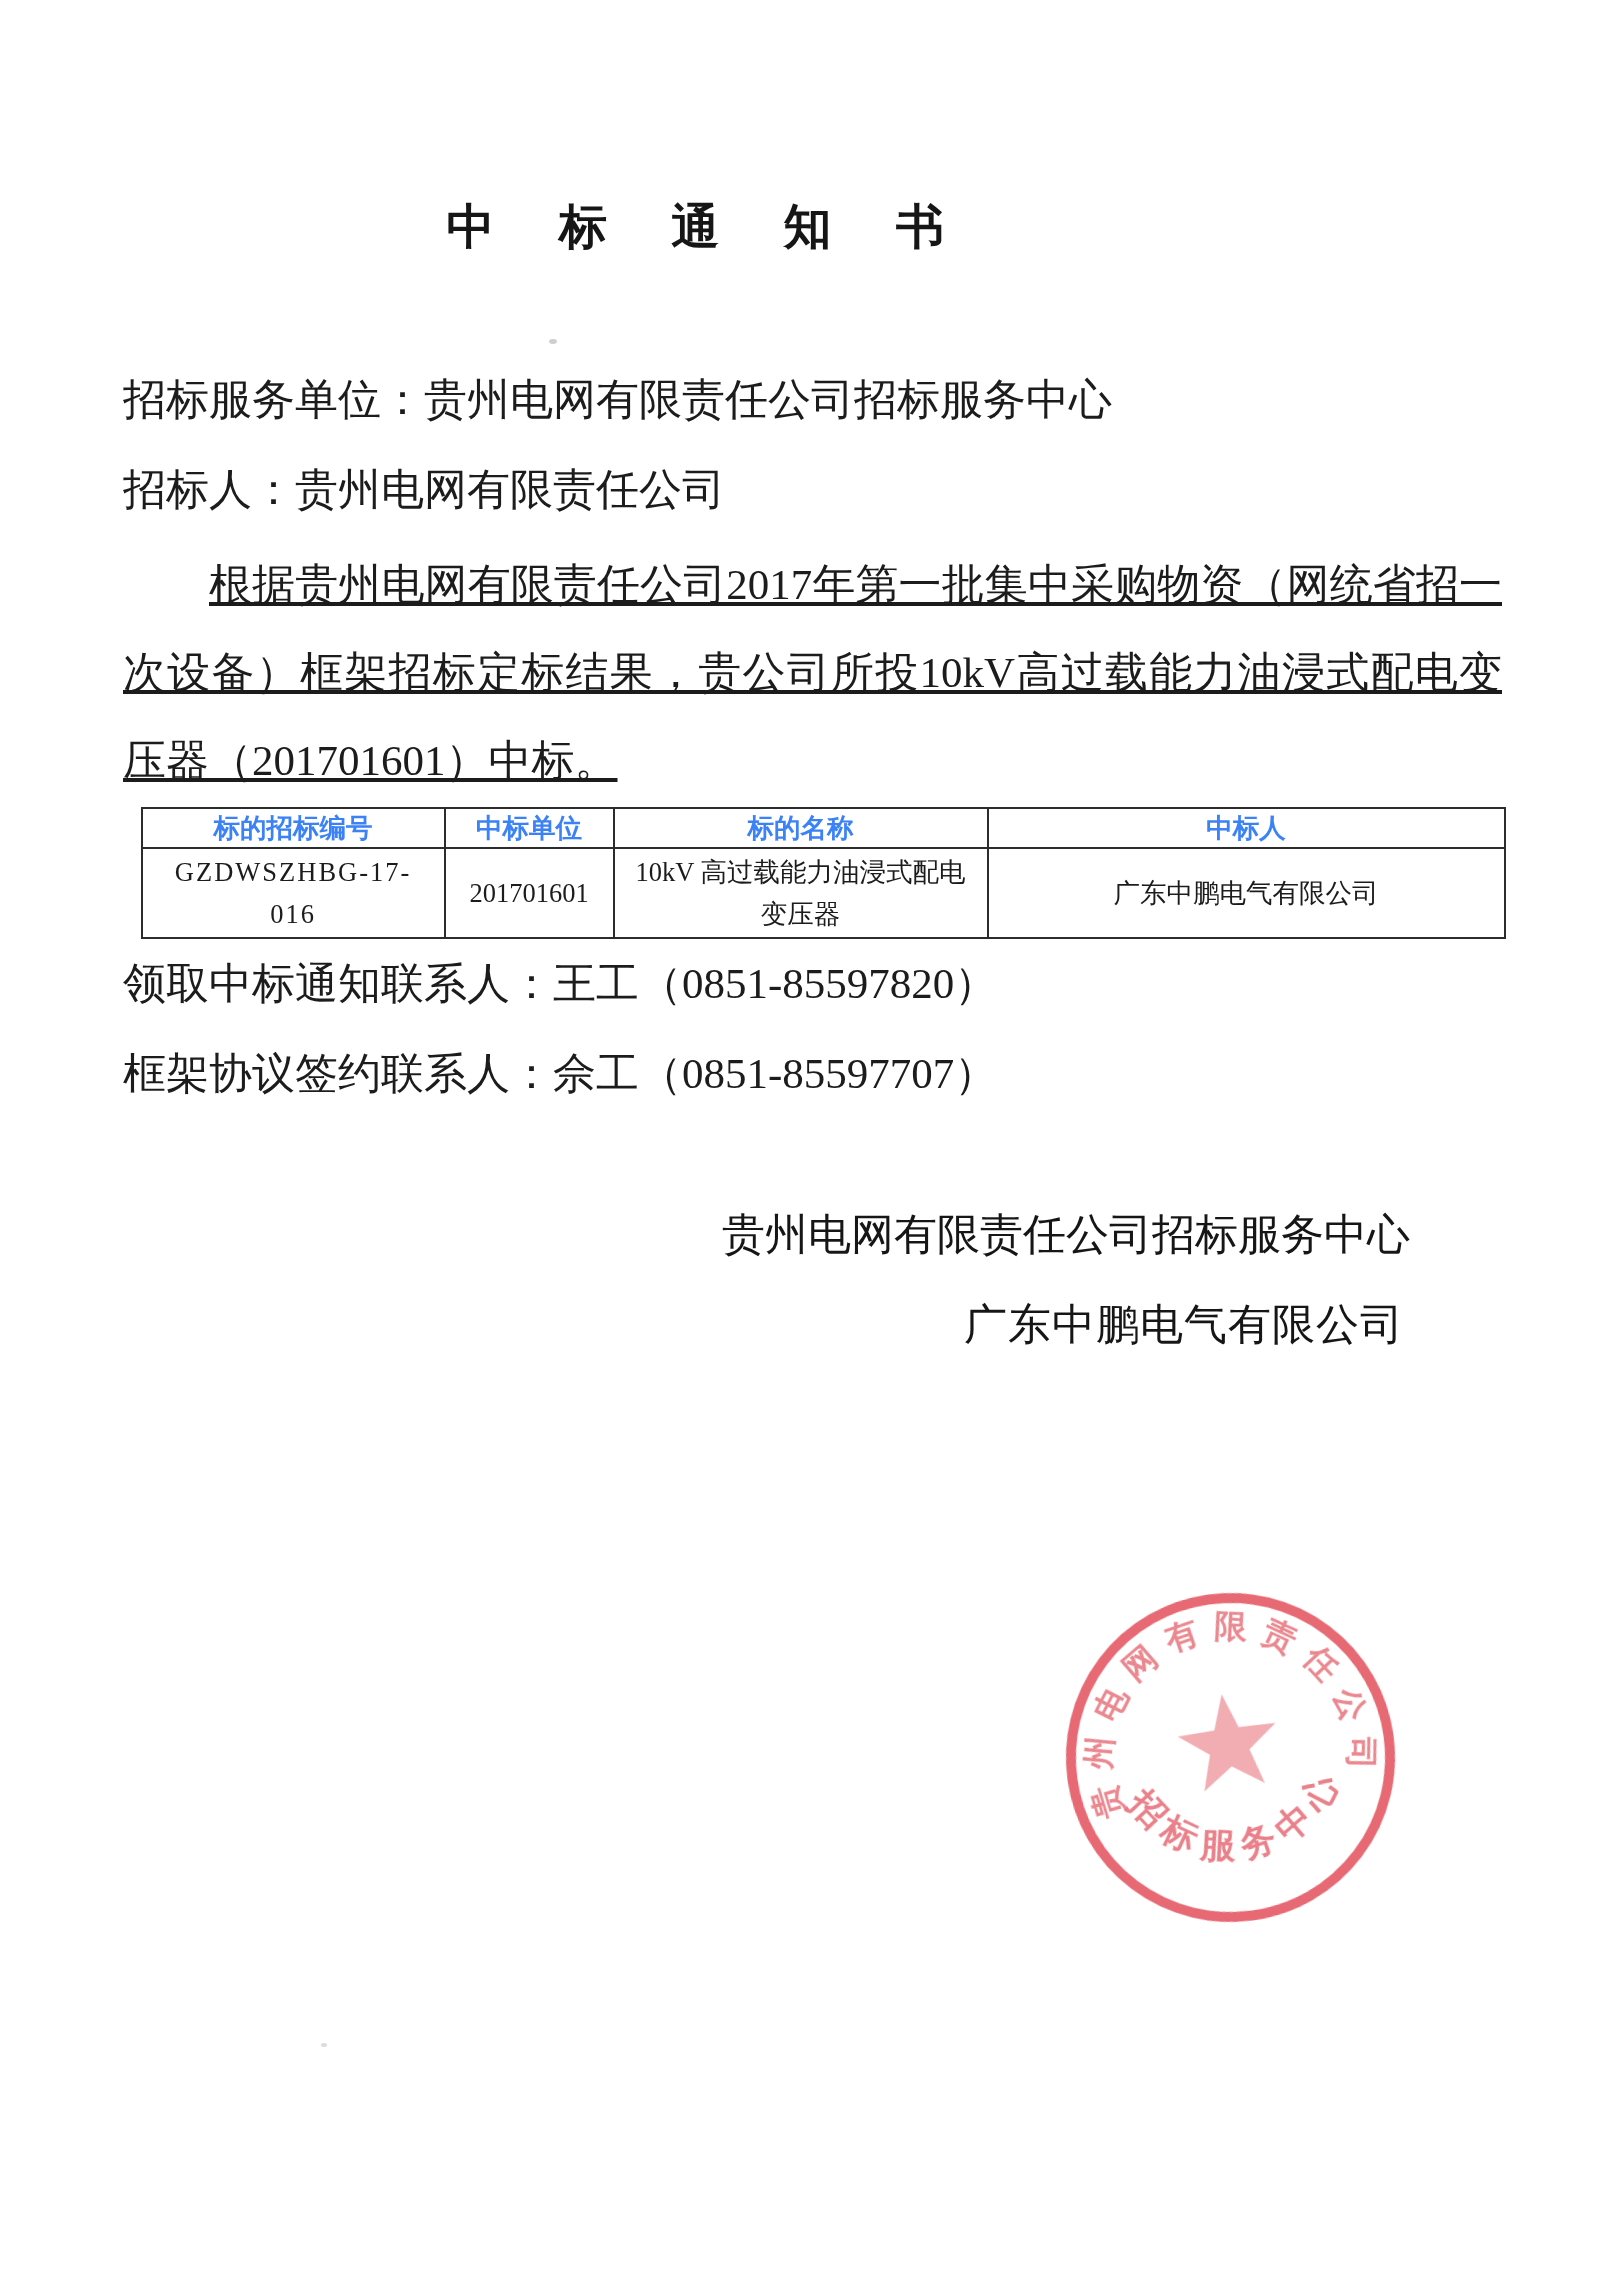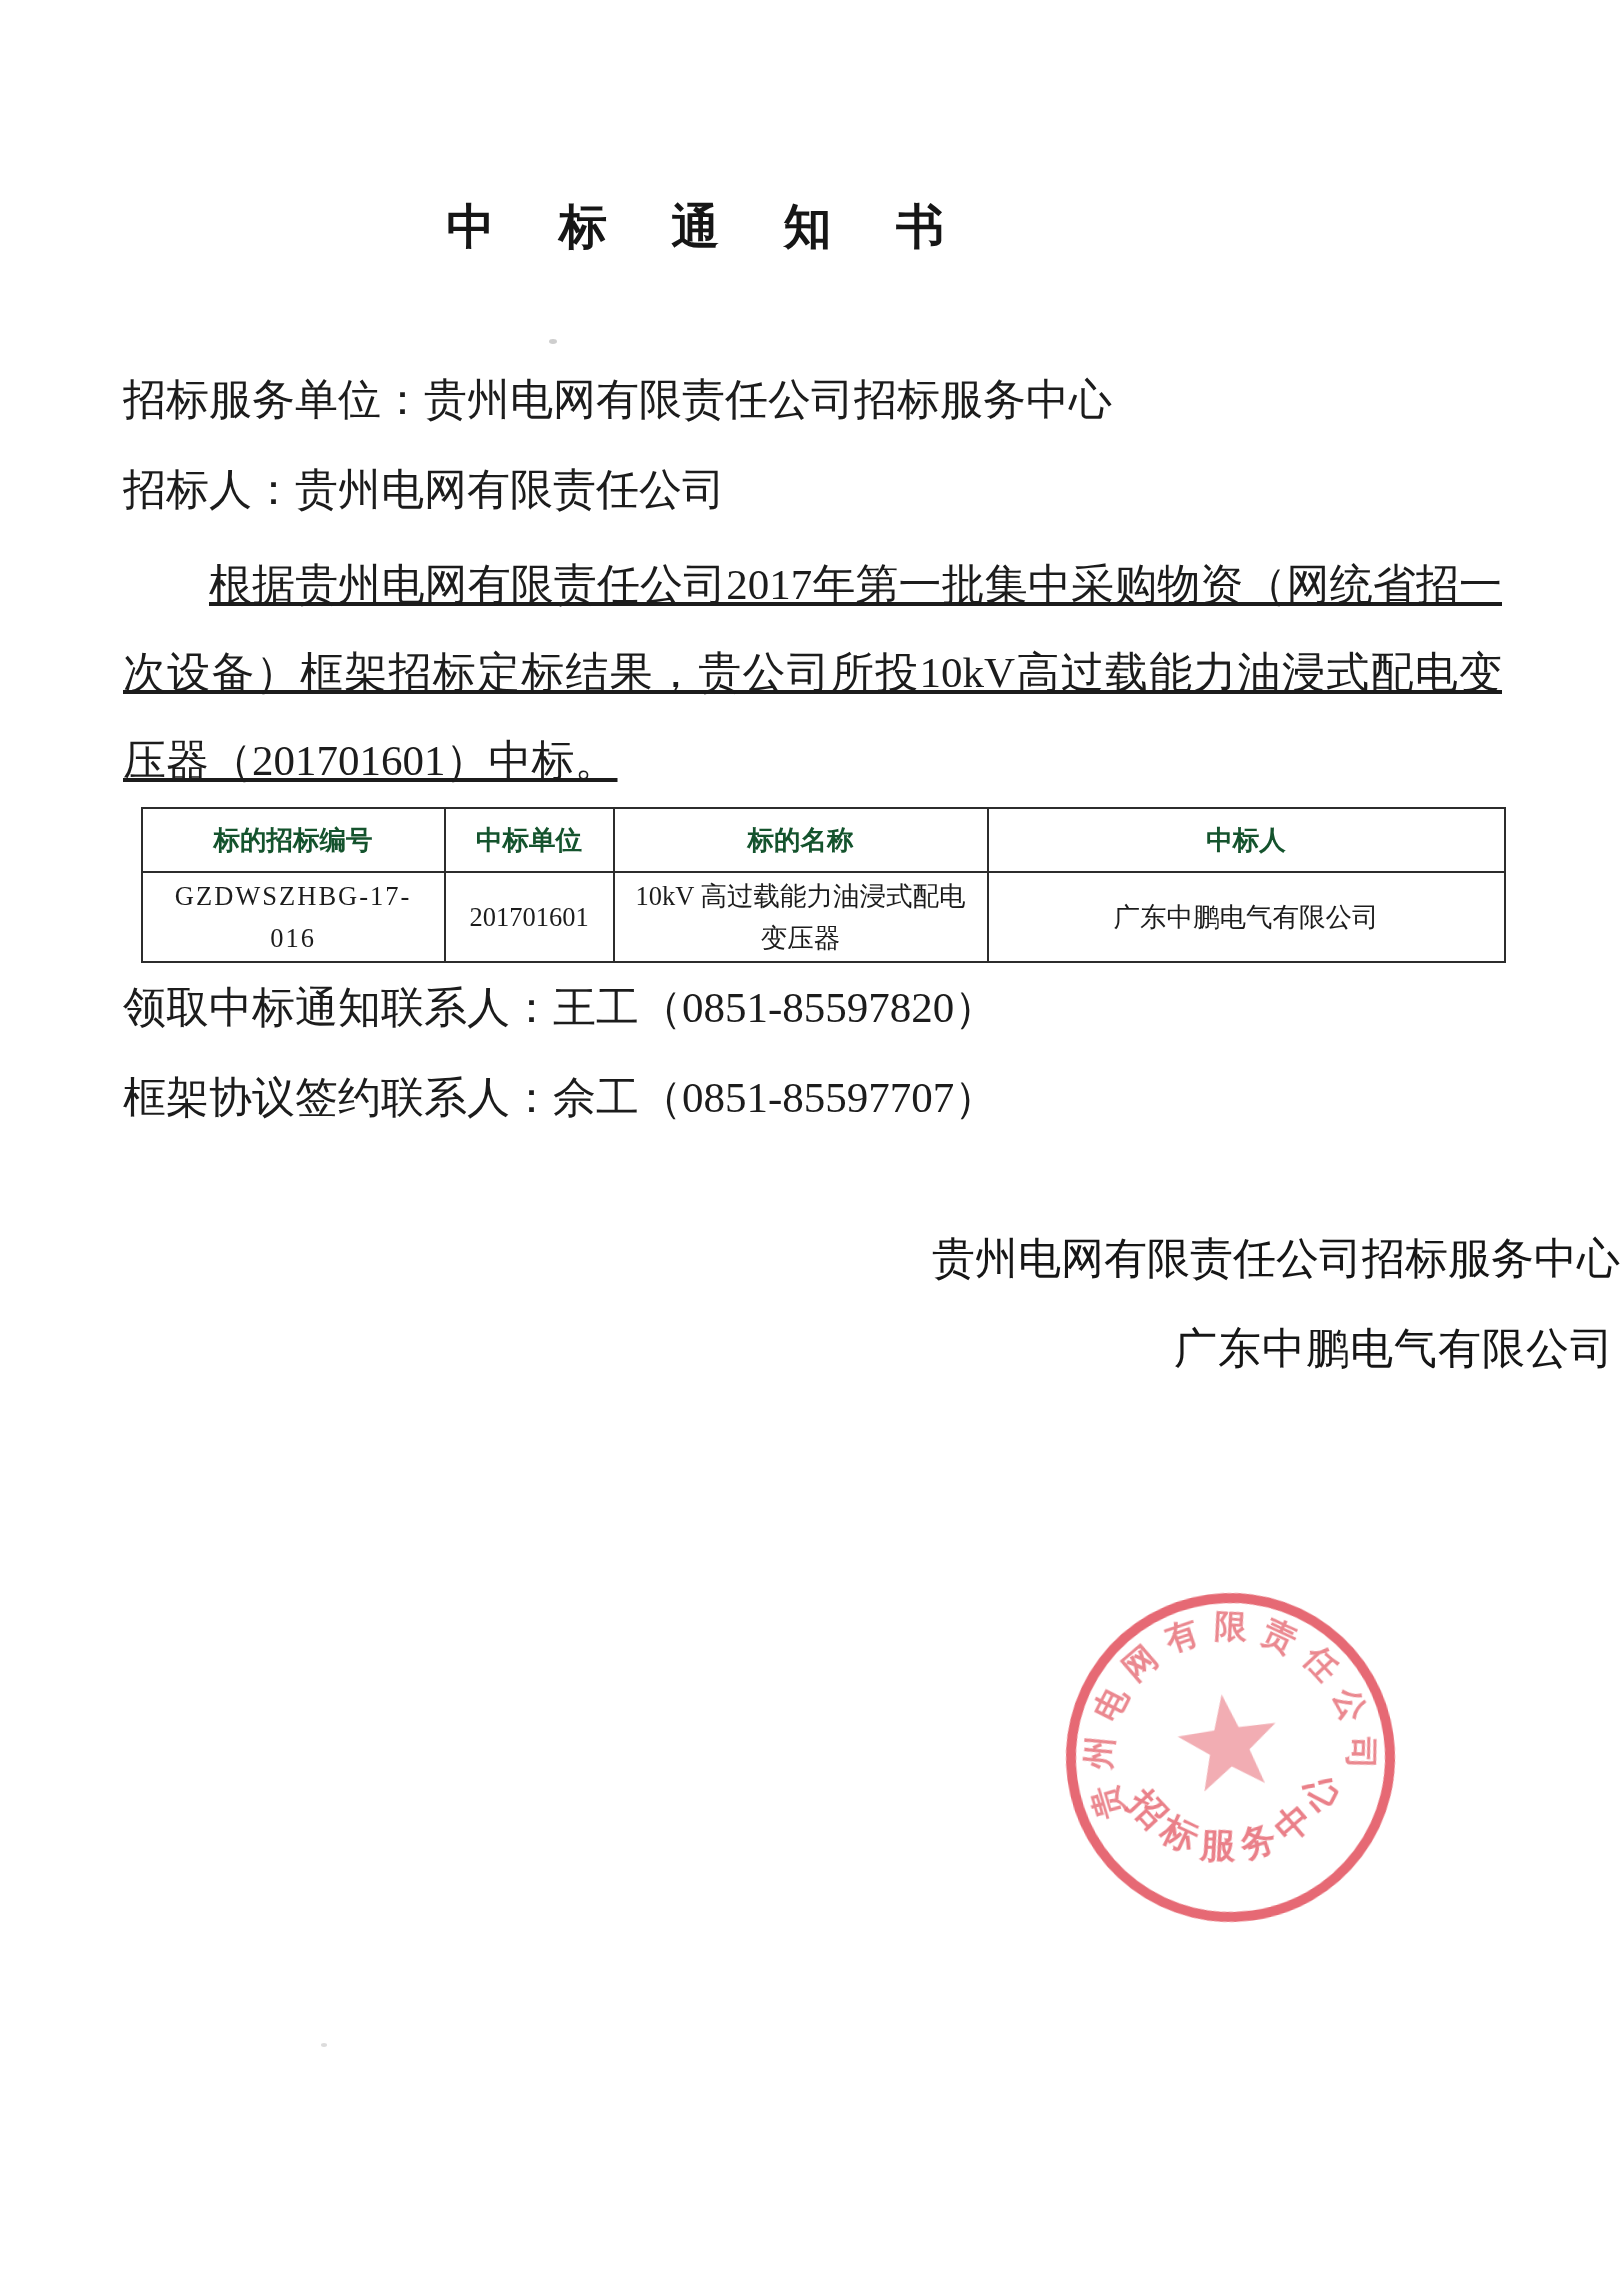--- a/index.html
+++ b/index.html
@@ -71,42 +71,43 @@
   table.award-table th, table.award-table td {
     border: 2px solid #2c2c2c;
     text-align: center;
     vertical-align: middle;
   }
   table.award-table { border: 2.9px solid #2c2c2c; }
   table.award-table th {
     font-family: "Liberation Sans", "DejaVu Sans", sans-serif;
     font-weight: bold;
     font-size: 26.5px;
-    height: 64px;
-    color: #14532d;
+    height: 40px;
+    color: #3b82f6;
   }
   table.award-table td {
     font-size: 26.5px;
     height: 90px;
     line-height: 42px;
     padding: 2px 17.6px;
   }
   td.cell-tender-no { letter-spacing: 2px; }
 
   .contacts { margin-top: 0; }
   .contacts p {
     font-size: 43px;
     line-height: 90px;
     white-space: nowrap;
   }
 
   .signature-block {
     position: relative;
     z-index: 2;
     margin-top: 71px;
+    padding-right: 210px;
     text-align: right;
   }
   .signature-block p {
     font-size: 43px;
     line-height: 90px;
     white-space: nowrap;
     color: #161616;
   }
   .signature-date { letter-spacing: 1px; padding-right: 5.9px; }
 

